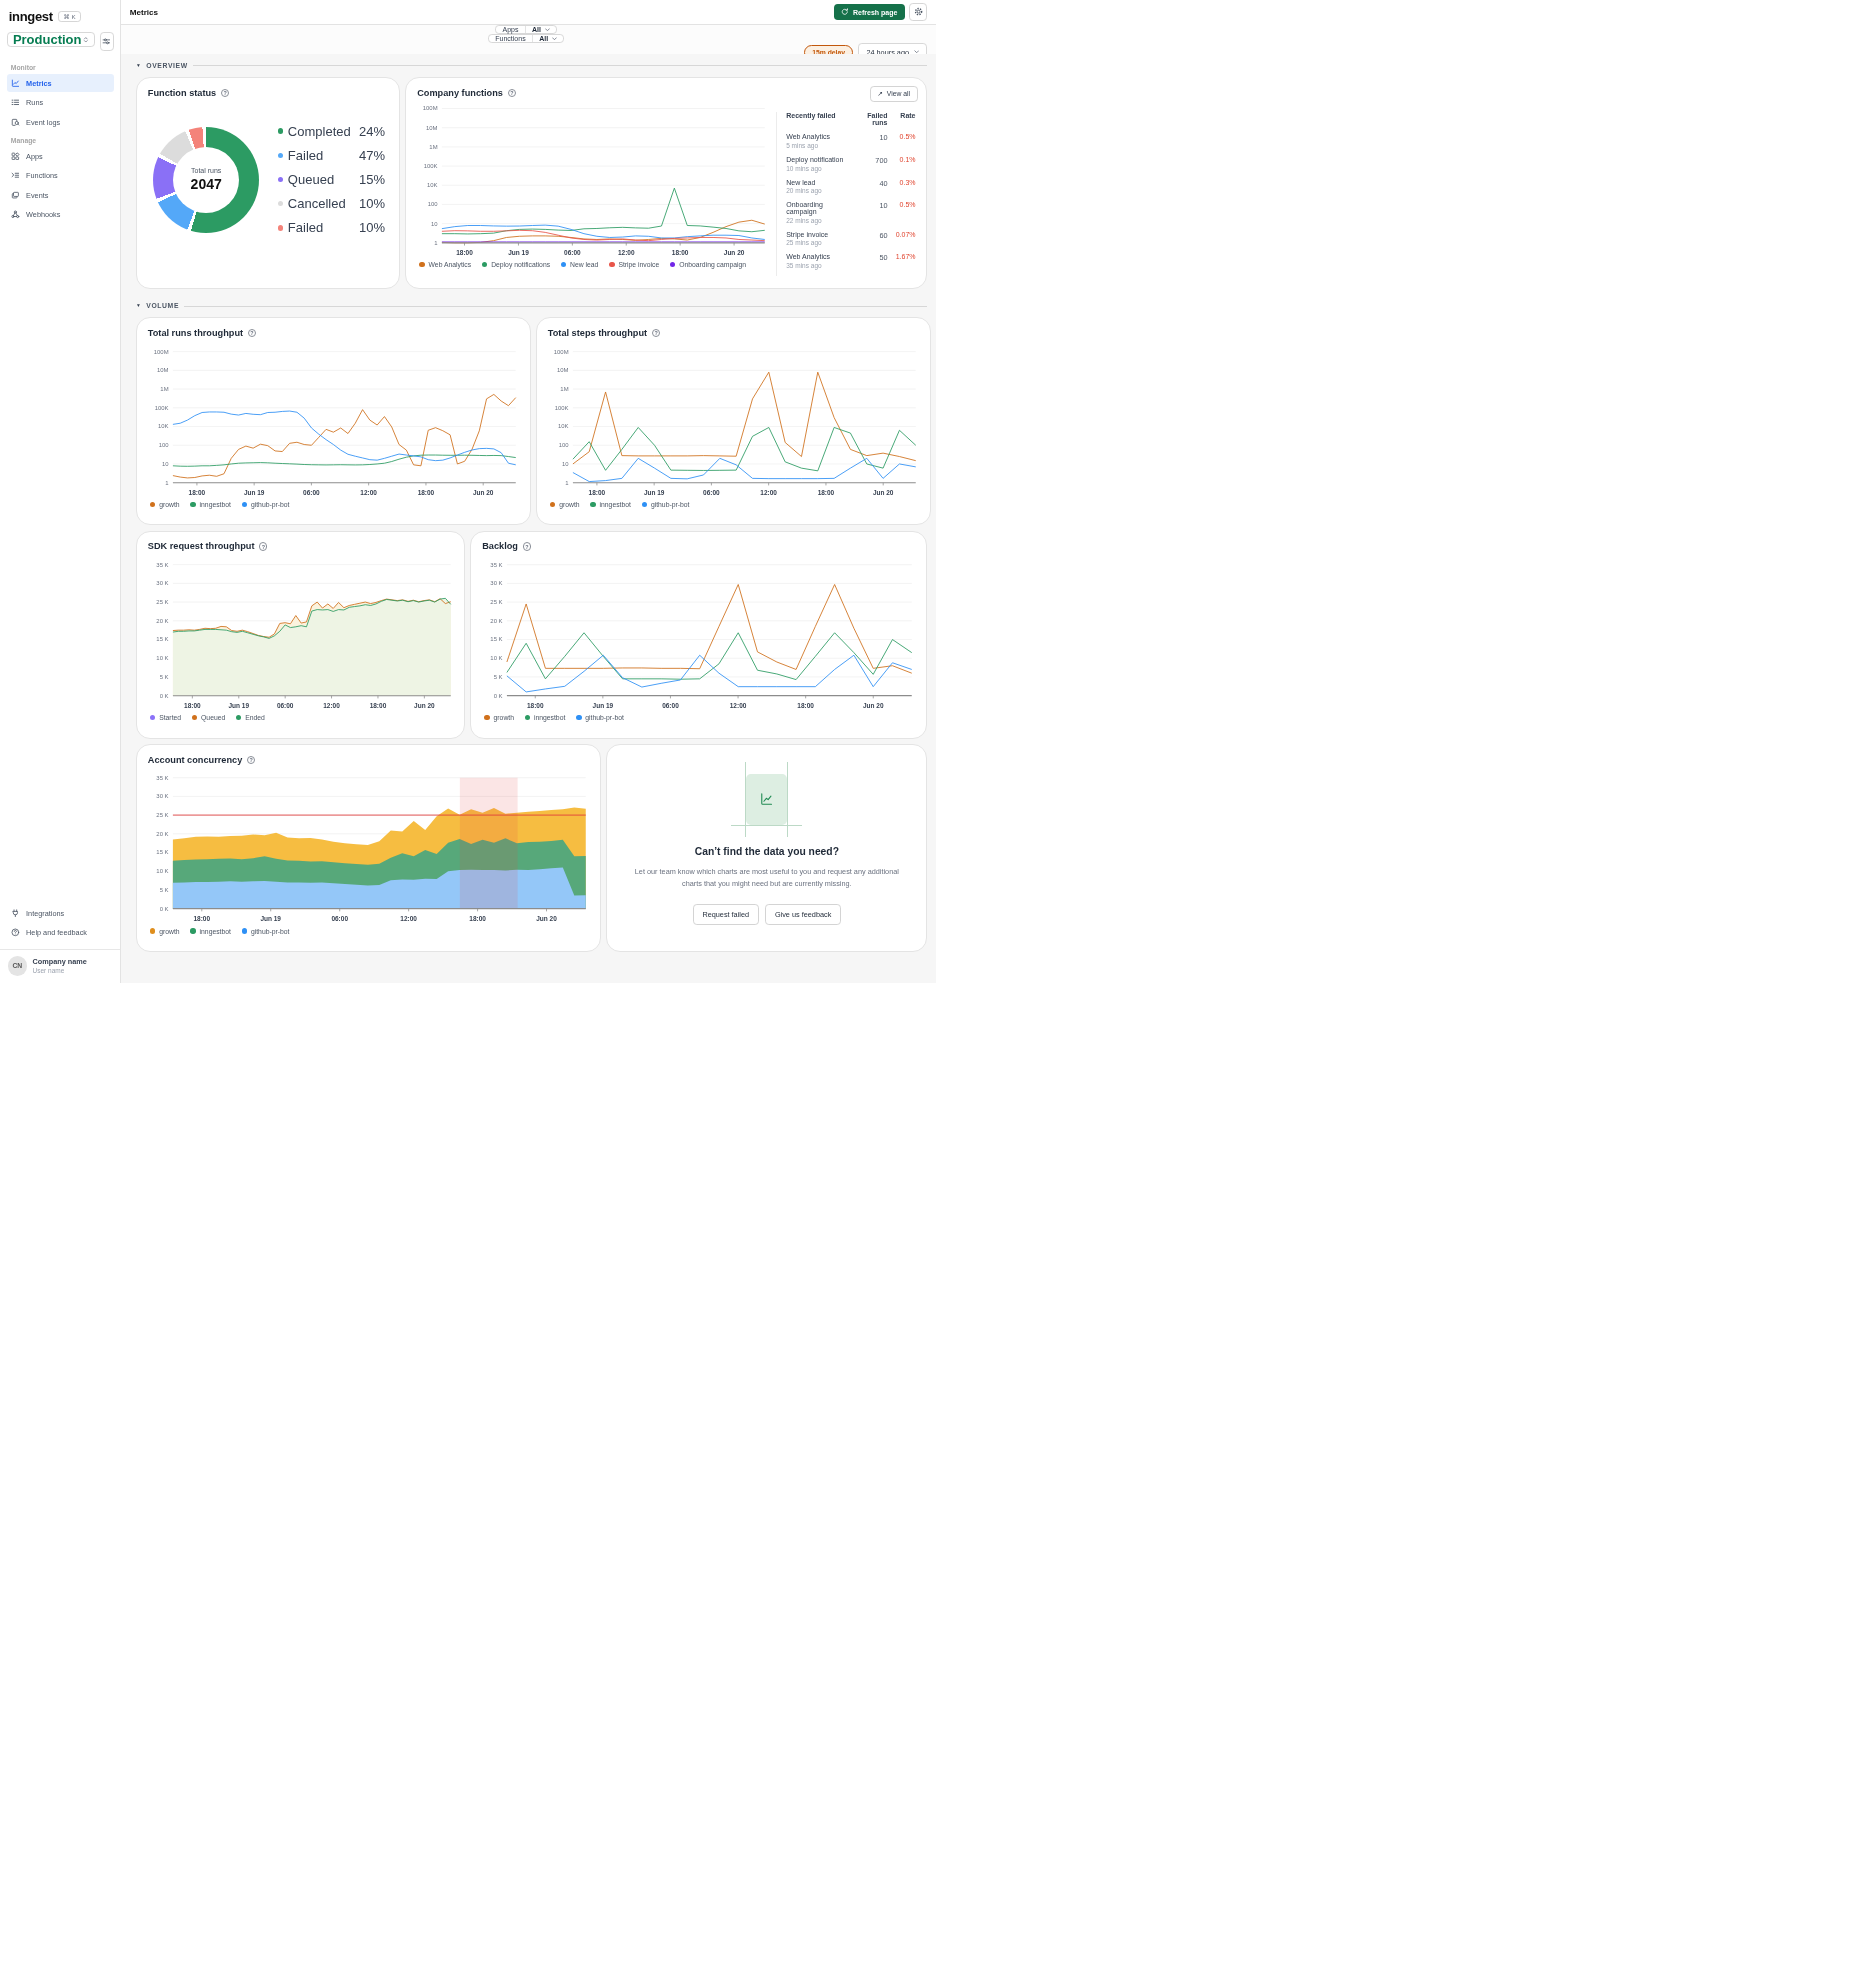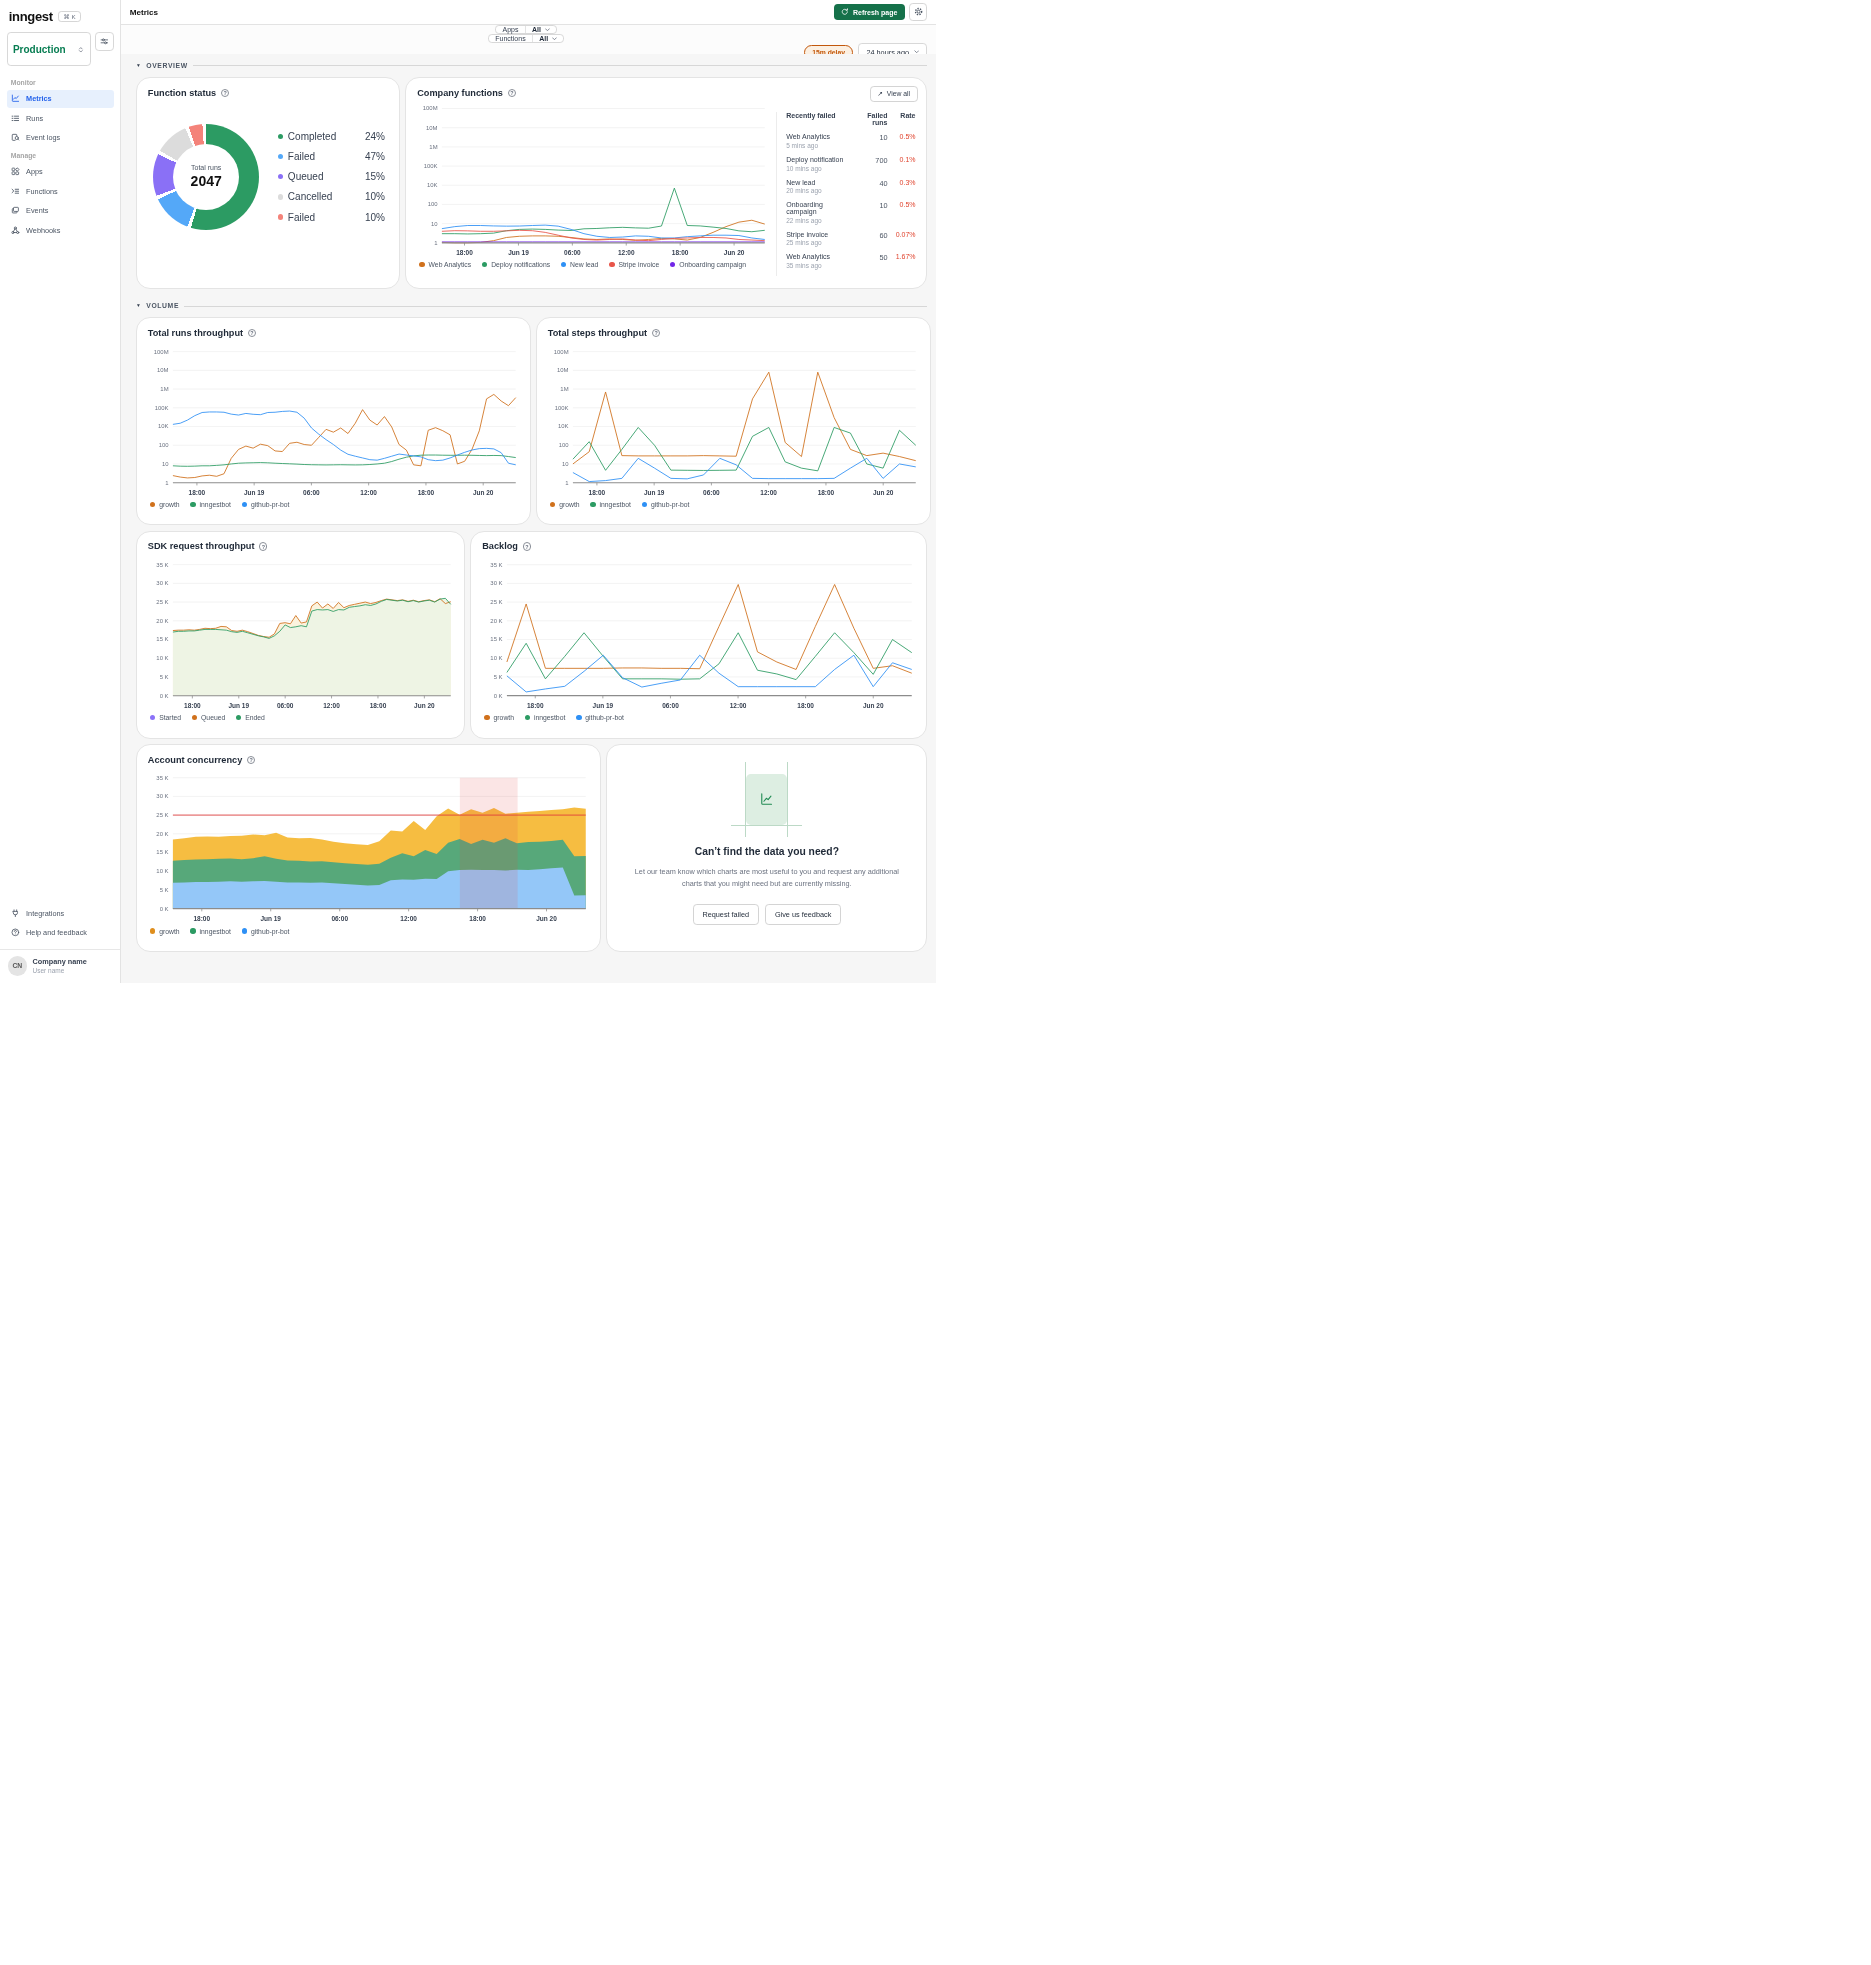--- a/index.html
+++ b/index.html
@@ -6,21 +6,21 @@
   html,body { background:#fff; }
   body { width:936px; height:983px; font-family:"Liberation Sans",sans-serif; color:#1f2937; overflow:hidden; }
   .app { display:flex; width:936px; height:983px; }
 
   
   .sidebar { width:121px; min-width:121px; border-right:0.5px solid #e3e3e3; display:flex; flex-direction:column; padding:7.6px 6.5px 3.2px; background:#fff; }
   .logo-row { display:flex; align-items:center; gap:5.4px; padding:1.1px 2.2px 8.7px; }
   .logo { font-size:13px; font-weight:800; letter-spacing:-0.3px; color:#101010; }
   .kbd { border:0.5px solid #d6d6d6; border-radius:3.2px; padding:1.1px 4.3px; font-size:6.2px; color:#6b7280; display:inline-flex; align-items:center; gap:1.6px; background:#fff; }
   .env-row { display:flex; gap:4.3px; margin-bottom:8.7px; }
-  .env-select { flex:1; height:34px; border:0.5px solid #d8d8d8; border-radius:3.8px; display:flex; align-items:center; justify-content:space-between; padding:0 5.4px; color:#077d52; font-weight:700; font-size:10px; background:#fff; cursor:pointer; }
+  .env-select { flex:1; height:15px; border:0.5px solid #d8d8d8; border-radius:3.8px; display:flex; align-items:center; justify-content:space-between; padding:0 5.4px; color:#077d52; font-weight:700; font-size:13px; background:#fff; cursor:pointer; }
   .icon-btn { width:18.4px; height:18.4px; border:0.5px solid #d8d8d8; border-radius:3.8px; display:flex; align-items:center; justify-content:center; background:#fff; cursor:pointer; color:#4b5563; }
   .nav-label { font-size:6.8px; color:#a6a6a6; font-weight:600; padding:4.3px 4.3px 3.2px; }
   .nav-item { display:flex; align-items:center; gap:6px; height:18.4px; padding:0 4.9px; border-radius:3.2px; font-size:7.3px; color:#4b5563; margin-bottom:1.1px; cursor:pointer; }
   .nav-item svg { flex:none; }
   .nav-item.active { background:#e7f0fd; color:#2563eb; font-weight:700; }
   .side-spacer { flex:1; }
   .account { border-top:0.5px solid #e7e7e7; margin:5.4px -6.5px 0; padding:6.5px 7.6px 4.3px; display:flex; align-items:center; gap:5.4px; }
   .avatar { width:19.5px; height:19.5px; border-radius:50%; background:#e4e4e4; color:#555; font-size:6.8px; font-weight:700; display:flex; align-items:center; justify-content:center; }
   .acct-company { font-size:7.3px; color:#374151; font-weight:600; }
   .acct-user { font-size:6.5px; color:#9ca3af; margin-top:1.1px; }
@@ -51,21 +51,21 @@
   .help-badge { width:8.1px; height:8.1px; border:0.8px solid #8a8f98; border-radius:50%; color:#6b7280; font-size:5.4px; font-weight:700; display:inline-flex; align-items:center; justify-content:center; padding-top:0.5px; }
 
   
   .fs-card { width:264px; height:212px; }
   .fs-body { display:flex; align-items:center; gap:18.4px; margin-top:26px; padding-left:5.4px; }
   .donut { width:106px; height:106px; border-radius:50%; position:relative; flex:none; }
   .donut-hole { position:absolute; left:50%; top:50%; width:66px; height:66px; transform:translate(-50%,-50%); background:#fff; border-radius:50%; display:flex; flex-direction:column; align-items:center; justify-content:center; gap:2.2px; }
   .donut-hole .lbl { font-size:7px; color:#4b5563; }
   .donut-hole .val { font-size:14px; font-weight:700; color:#111; }
   .fs-legend { flex:1; display:flex; flex-direction:column; gap:9.2px; padding-right:3.2px; }
-  .fs-lrow { display:flex; align-items:center; font-size:10px; color:#374151; }
+  .fs-lrow { display:flex; align-items:center; font-size:13px; color:#374151; }
   .fs-lrow .dot { width:5.4px; height:5.4px; border-radius:50%; margin-right:4.9px; flex:none; }
   .fs-lrow .pct { margin-left:auto; color:#374151; }
 
   
   .ff-card { flex:1; height:212px; }
   .view-all { position:absolute; top:7.6px; right:8.7px; border:0.5px solid #d4d4d4; background:#fff; border-radius:3.8px; padding:3.2px 6.5px; font-size:6.8px; color:#374151; display:flex; align-items:center; gap:3.8px; cursor:pointer; }
   .ff-body { display:flex; margin-top:5.4px; }
   .ff-chart { flex:1; min-width:0; }
   .ff-table { width:140px; border-left:0.5px solid #ececec; padding-left:9.7px; margin-left:4.3px; margin-top:8.7px; }
   .ft-head, .ft-row { display:flex; align-items:flex-start; }

